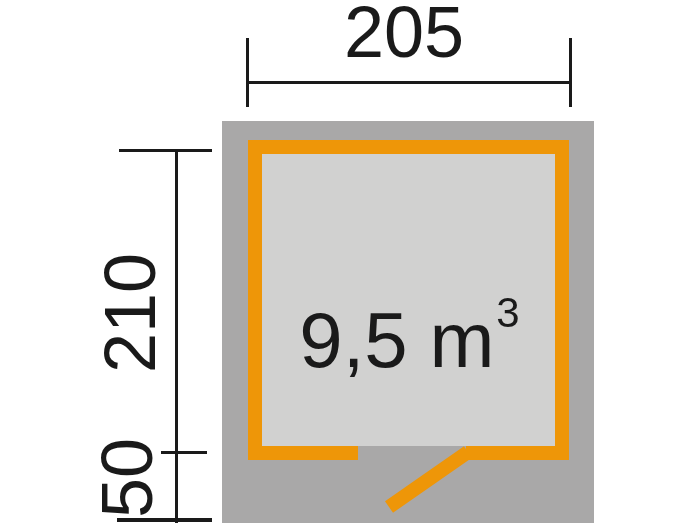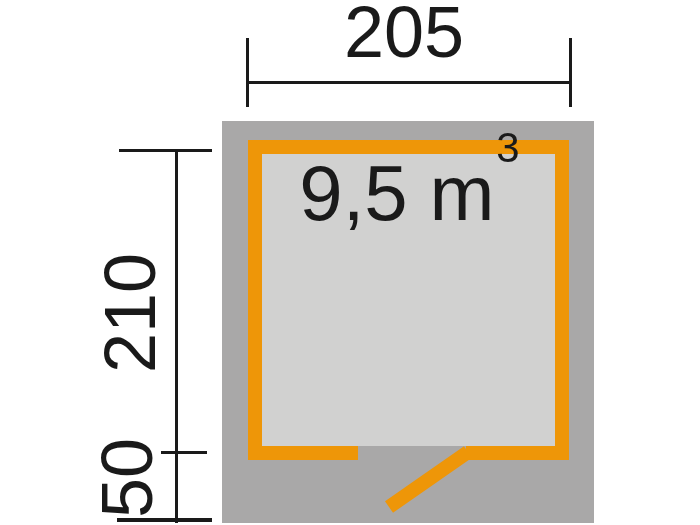--- a/index.html
+++ b/index.html
@@ -36,21 +36,21 @@
     background: var(--base-gray, #a9a8a8);
   }
   .door-svg {
     left: 0; top: 0; width: 700px; height: 525px;
     pointer-events: none;
   }
 
   
   .volume-label {
     left: 262px; top: 154px; width: 293px; height: 372px;
-    display: flex; align-items: flex-start; justify-content: center;
+    display: flex; align-items: center; justify-content: center;
     font-size: 78px; line-height: 78px;
     letter-spacing: 0px;
     white-space: nowrap;
   }
   .volume-label .sup {
     font-size: 42px; line-height: 42px;
     position: relative; top: -27px; left: 2px;
   }
 
   

